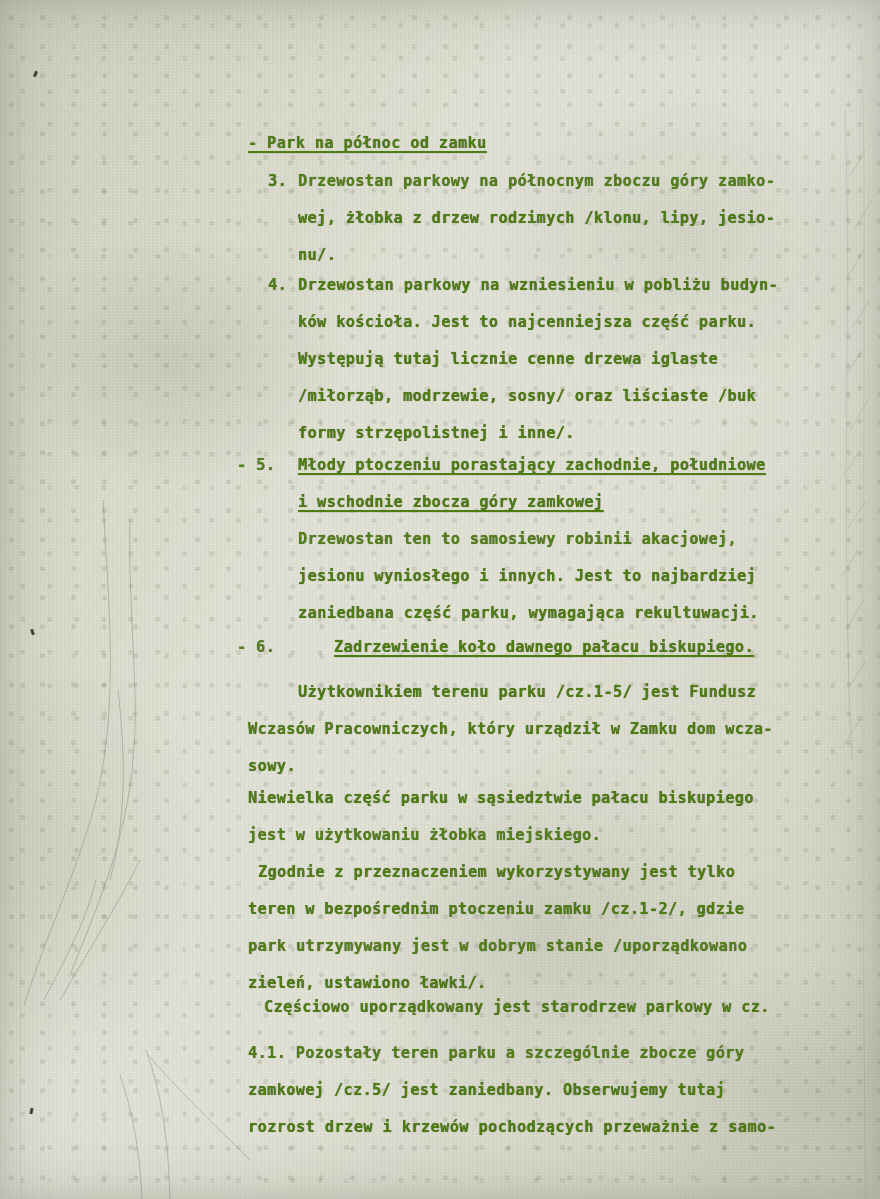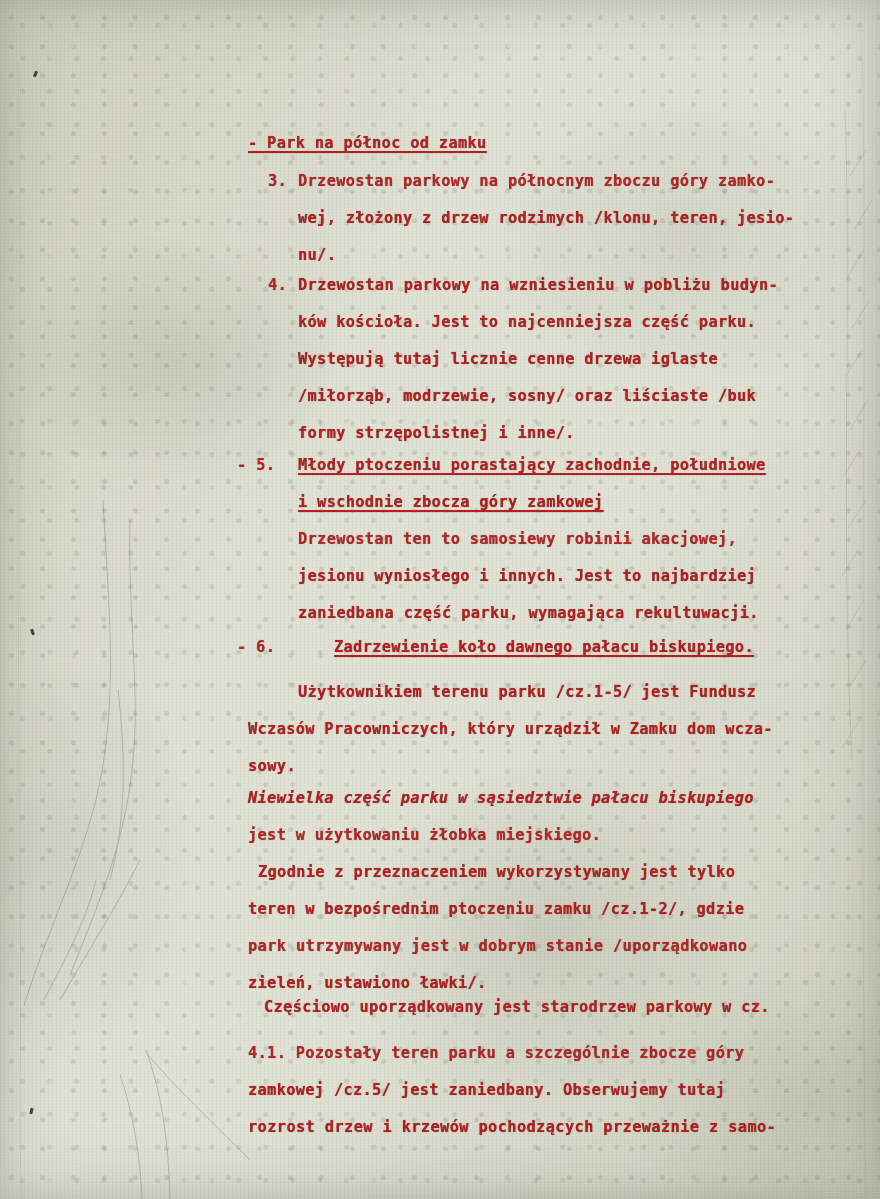--- a/index.html
+++ b/index.html
@@ -64,21 +64,21 @@
   
   .creases { position: absolute; inset: 0; pointer-events: none; opacity: .60; }
 
   .speck { position: absolute; background: #3b3e34; pointer-events: none; }
 
   
   .typed {
     position: absolute;
     left: 0; top: 0;
     width: 712px;
-    color: #b91c1c;
+    color: #4d7c0f;
     font-size: 15.2px;
     font-weight: 700;
     letter-spacing: .4px;
     white-space: pre;
     text-shadow:
       0 0 1px rgba(40,44,34,.55),
       .4px .3px .6px rgba(40,44,34,.30);
   }
   .ln { position: absolute; white-space: pre; }
   .u  { text-decoration: underline; text-underline-offset: 3px; text-decoration-thickness: 1.6px; }
@@ -125,21 +125,21 @@
   <div class="speck" style="left:31px;  top:629px; width:3px; height:6px; transform:rotate(-18deg);"></div>
   <div class="speck" style="left:30px;  top:1108px;width:3px; height:6px; transform:rotate(14deg);"></div>
 
   <div class="typed">
 
     <span class="ln" style="left:248px; top:134px;"><span class="u">- Park na północ od zamku</span></span>
 
     
     <span class="ln" style="left:268px; top:172px;">3.</span>
     <span class="ln" style="left:298px; top:172px;">Drzewostan parkowy na północnym zboczu góry zamko-</span>
-    <span class="ln" style="left:298px; top:209px;">wej, złożony z drzew rodzimych /klonu, teren, jesio-</span>
+    <span class="ln" style="left:298px; top:209px;">wej, żłobka z drzew rodzimych /klonu, lipy, jesio-</span>
     <span class="ln" style="left:298px; top:246px;">nu/.</span>
 
     
     <span class="ln" style="left:268px; top:276px;">4.</span>
     <span class="ln" style="left:298px; top:276px;">Drzewostan parkowy na wzniesieniu w pobliżu budyn-</span>
     <span class="ln" style="left:298px; top:350px;">Występują tutaj licznie cenne drzewa iglaste</span>
     <span class="ln" style="left:298px; top:313px;">ków kościoła. Jest to najcenniejsza część parku.</span>
     <span class="ln" style="left:298px; top:387px;">/miłorząb, modrzewie, sosny/ oraz liściaste /buk</span>
     <span class="ln" style="left:298px; top:424px;">formy strzępolistnej i inne/.</span>
 
@@ -154,21 +154,21 @@
     
     <span class="ln" style="left:237px; top:638px;">- 6.</span>
     <span class="ln" style="left:298px; top:638px;margin-left:36px;"><span class="u">Zadrzewienie koło dawnego pałacu biskupiego.</span></span>
 
     
     <span class="ln" style="left:298px; top:683px;">Użytkownikiem terenu parku /cz.1-5/ jest Fundusz</span>
     <span class="ln" style="left:248px; top:720px;text-align:right;">Wczasów Pracowniczych, który urządził w Zamku dom wcza-</span>
     <span class="ln" style="left:248px; top:757px;">sowy.</span>
 
     
-    <span class="ln" style="left:248px; top:789px;font-style:italic;">Niewielka część parku w sąsiedztwie pałacu biskupiego</span>
+    <span class="ln" style="left:248px; top:789px;">Niewielka część parku w sąsiedztwie pałacu biskupiego</span>
     <span class="ln" style="left:248px; top:826px;">jest w użytkowaniu żłobka miejskiego.</span>
 
     
     <span class="ln" style="left:258px; top:863px;">Zgodnie z przeznaczeniem wykorzystywany jest tylko</span>
     <span class="ln" style="left:248px; top:900px;">teren w bezpośrednim ptoczeniu zamku /cz.1-2/, gdzie</span>
     <span class="ln" style="left:248px; top:937px;">park utrzymywany jest w dobrym stanie /uporządkowano</span>
     <span class="ln" style="left:248px; top:974px;">zieleń, ustawiono ławki/.</span>
 
     
     <span class="ln" style="left:248px; top:998px;margin-left:16px;">Częściowo uporządkowany jest starodrzew parkowy w cz.</span>

